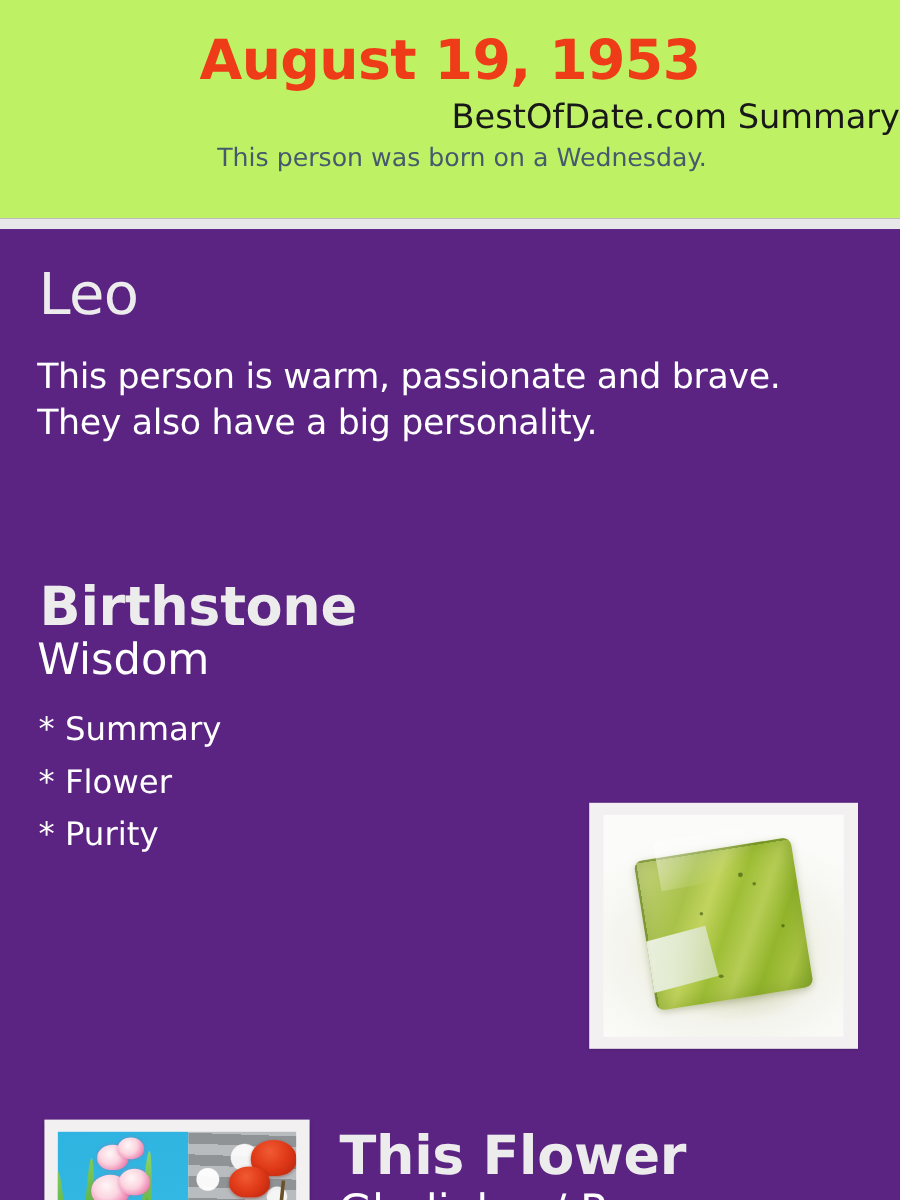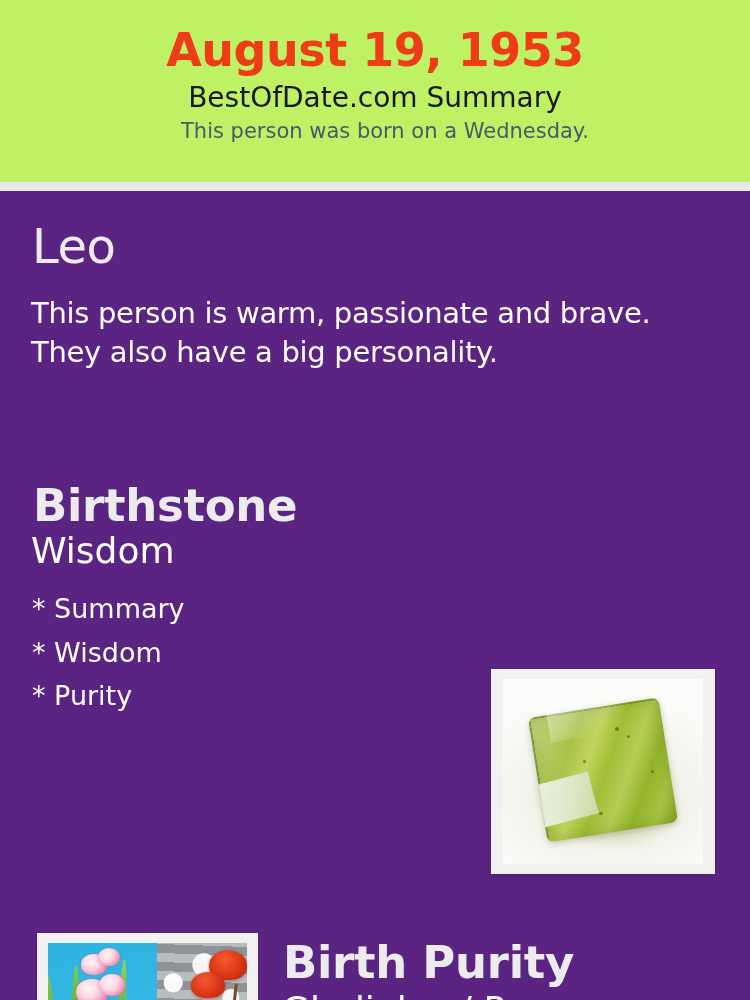--- a/index.html
+++ b/index.html
@@ -32,20 +32,21 @@
     letter-spacing:-0.5px;
     line-height:1.05;
     font-family:"DejaVu Sans", sans-serif;
   }
   .header-site {
     margin-top:9px;
     font-size:28px;
     font-weight:400;
     color:#181818;
     line-height:1.1;
+    text-align:right;
   }
   .header-sub {
     margin-top:6px;
     font-size:21px;
     font-weight:400;
     color:#475a6d;
     line-height:1.1;
     padding-left:20px;
   }
   .header-gap {
@@ -252,21 +253,21 @@
 
   <div class="panel">
 
     <div class="zodiac-title">Leo</div>
     <div class="zodiac-desc">This person is warm, passionate and brave. They also have a big personality.</div>
 
     <div class="stone-title">Birthstone</div>
     <div class="stone-name">Wisdom</div>
     <ul class="stone-traits">
       <li>* Summary</li>
-      <li>* Wisdom</li>
+      <li>* Flower</li>
       <li>* Purity</li>
     </ul>
 
     <div class="gem-frame">
       <div class="gem-photo">
         <div class="gem-shadow"></div>
         <div class="gem-body"></div>
         <div class="gem-hilite"></div>
         <div class="gem-speck" style="left:56%;top:26%;width:4px;height:4px;"></div>
         <div class="gem-speck" style="left:62%;top:30%;width:3px;height:3px;"></div>
@@ -298,17 +299,17 @@
           <div class="poppy-stem" style="left:70%; height:78%; transform:rotate(6deg);"></div>
 
           <div class="poppy-head" style="left:58%; top:4%;  width:38px; height:30px;"></div>
           <div class="poppy-head" style="left:38%; top:16%; width:34px; height:26px;"></div>
 
         </div>
 
       </div>
     </div>
 
-    <div class="flower-title">Birth Purity</div>
+    <div class="flower-title">This Flower</div>
     <div class="flower-name">Gladiolus / Poppy</div>
 
   </div>
 </div>
 
 </body></html>

